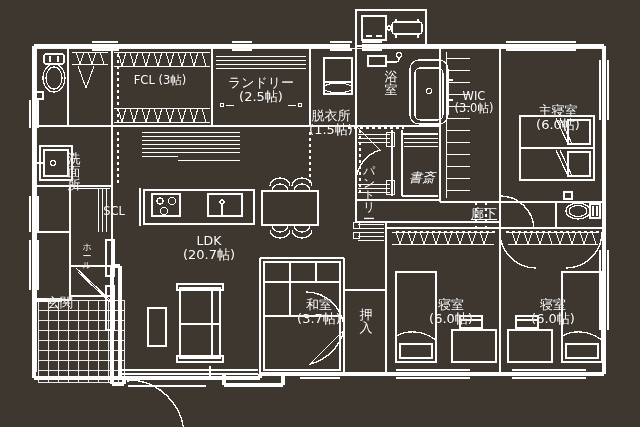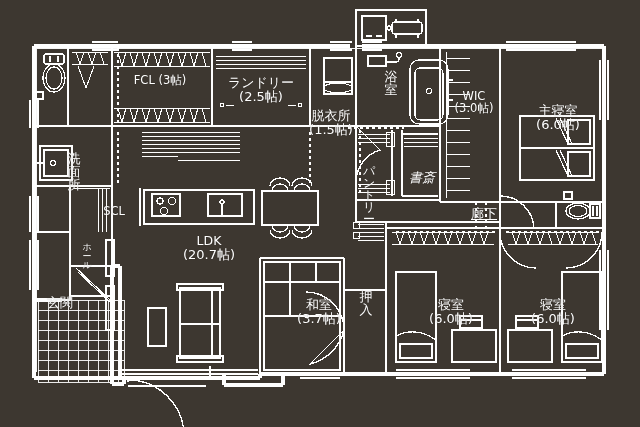--- a/index.html
+++ b/index.html
@@ -450,21 +450,21 @@
 
   <div class="lbl l2" style="left:60px;top:296px;transform:translate(-50%,0);">
     <span>玄関</span>
   </div>
 
   <div class="lbl l2" style="left:311px;top:298px;transform:translate(-50%,0);margin-left:8px;">
     <div>和室</div>
     <div>(3.7帖)</div>
   </div>
 
-  <div class="lbl l2 v" style="left:366px;top:290px;transform:translate(-50%,0);">
+  <div class="lbl l2 v" style="left:366px;top:308px;transform:translate(-50%,0);">
     <span>押入</span>
   </div>
 
   <div class="lbl l2" style="left:451px;top:298px;transform:translate(-50%,0);">
     <div>寝室</div>
     <div>(6.0帖)</div>
   </div>
 
   <div class="lbl l2" style="left:553px;top:298px;transform:translate(-50%,0);">
     <div>寝室</div>

